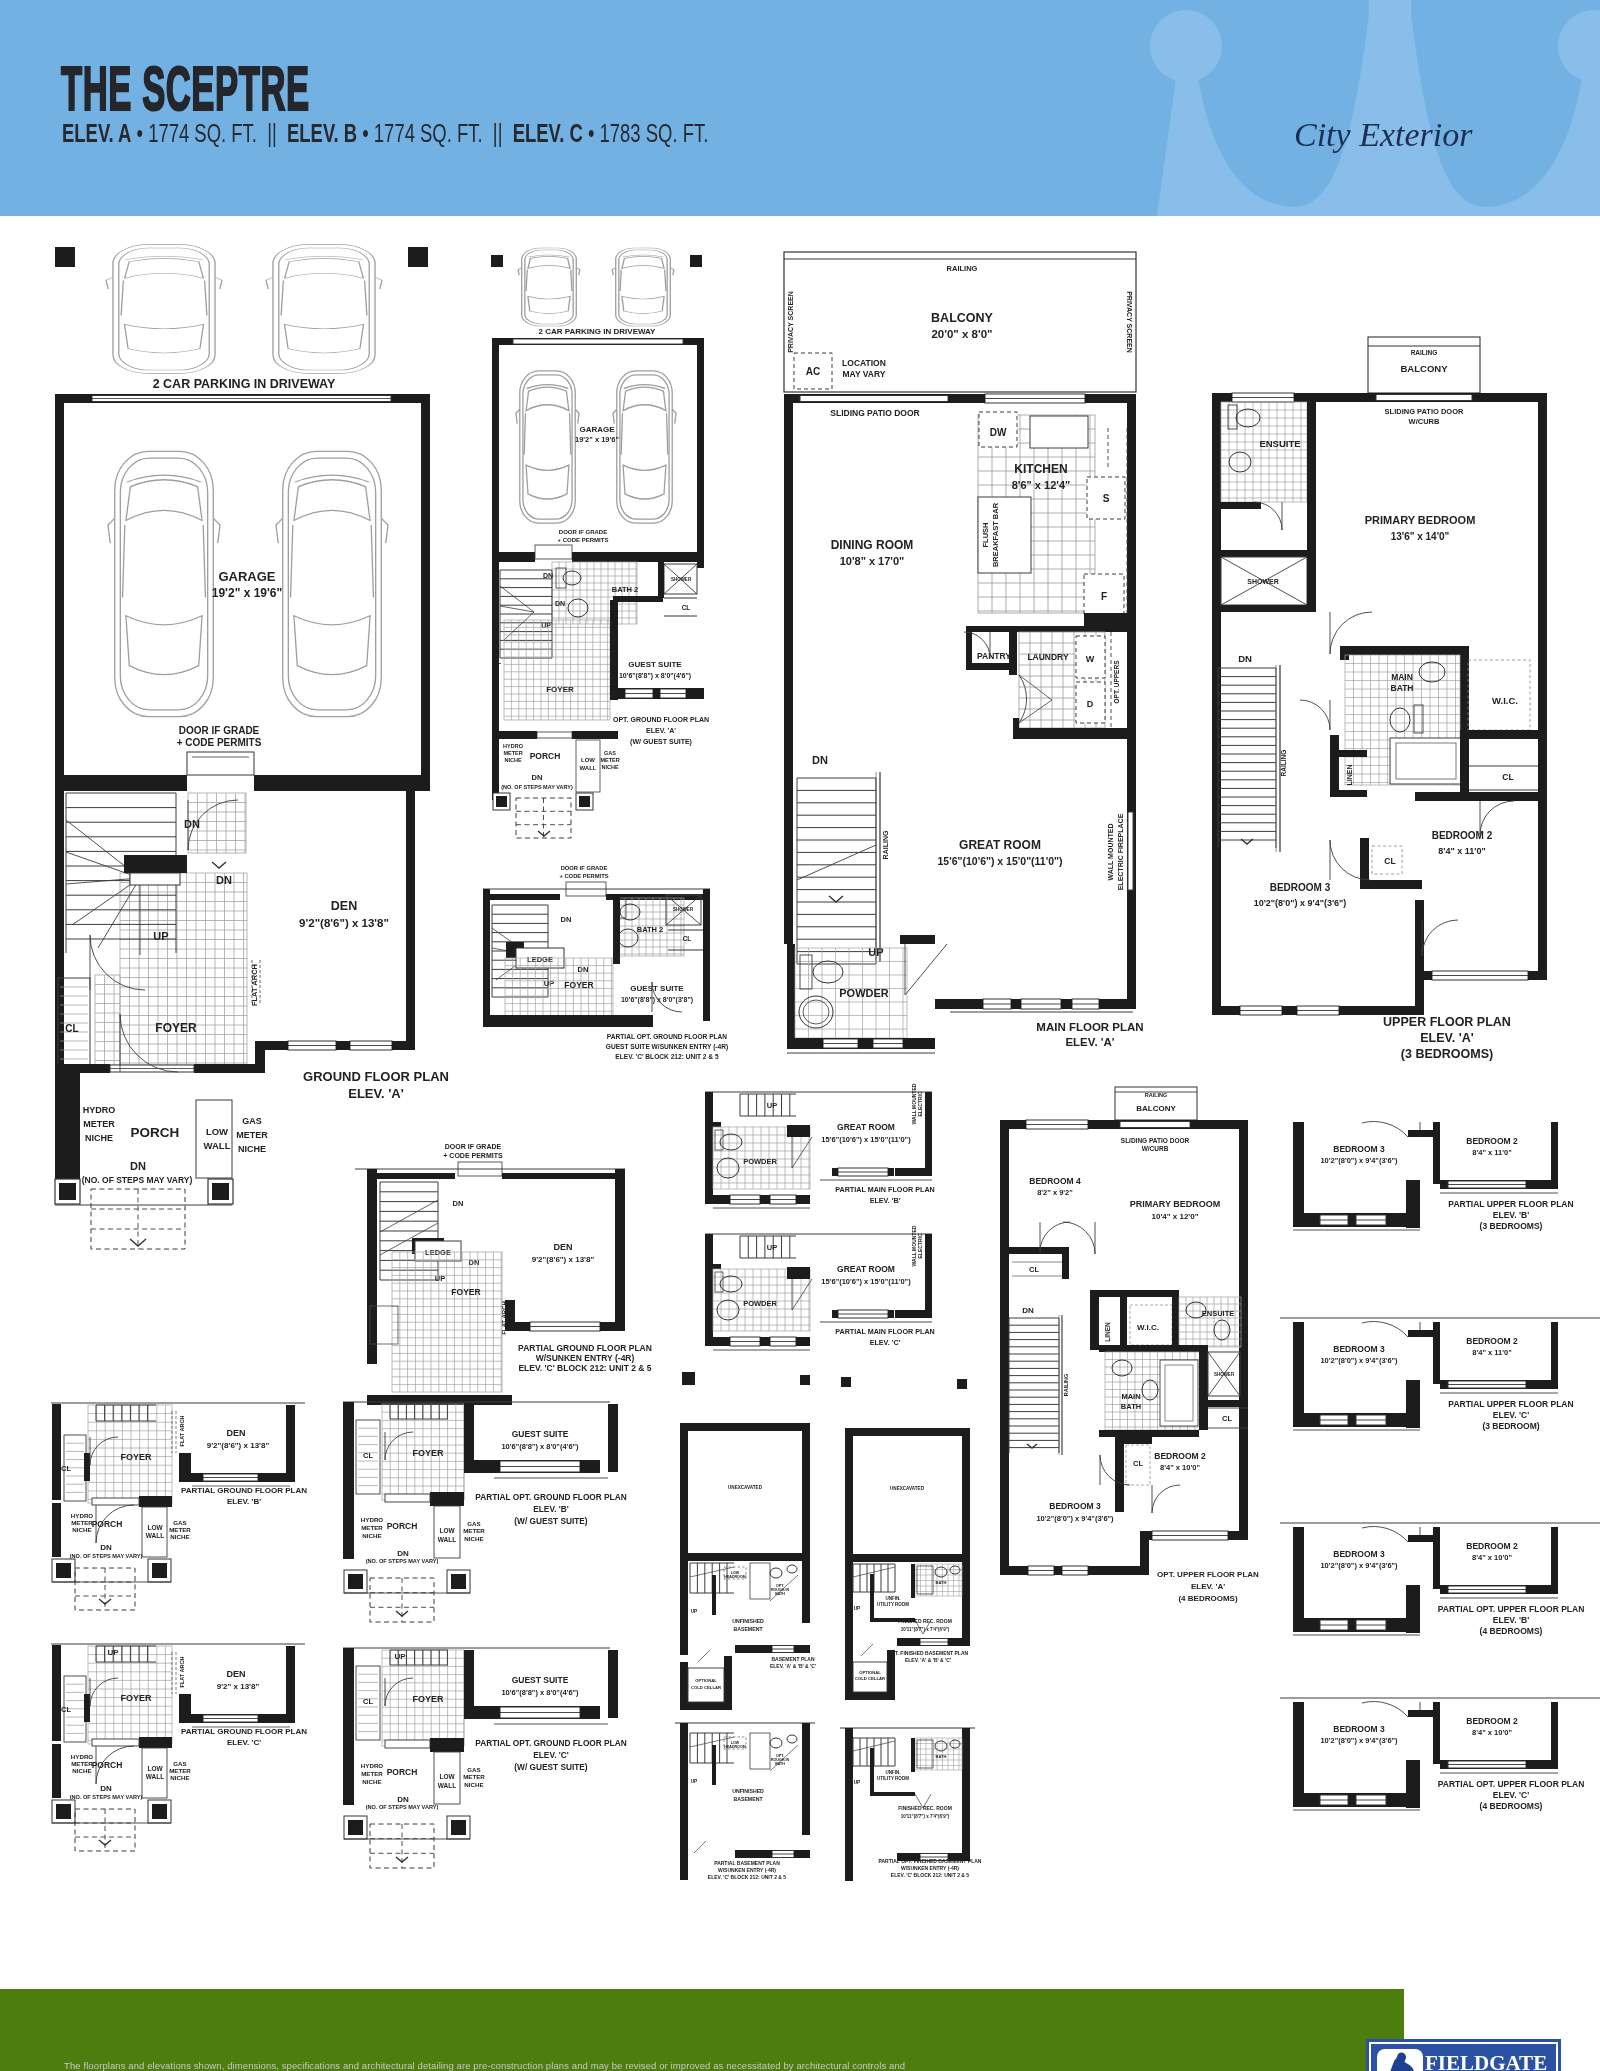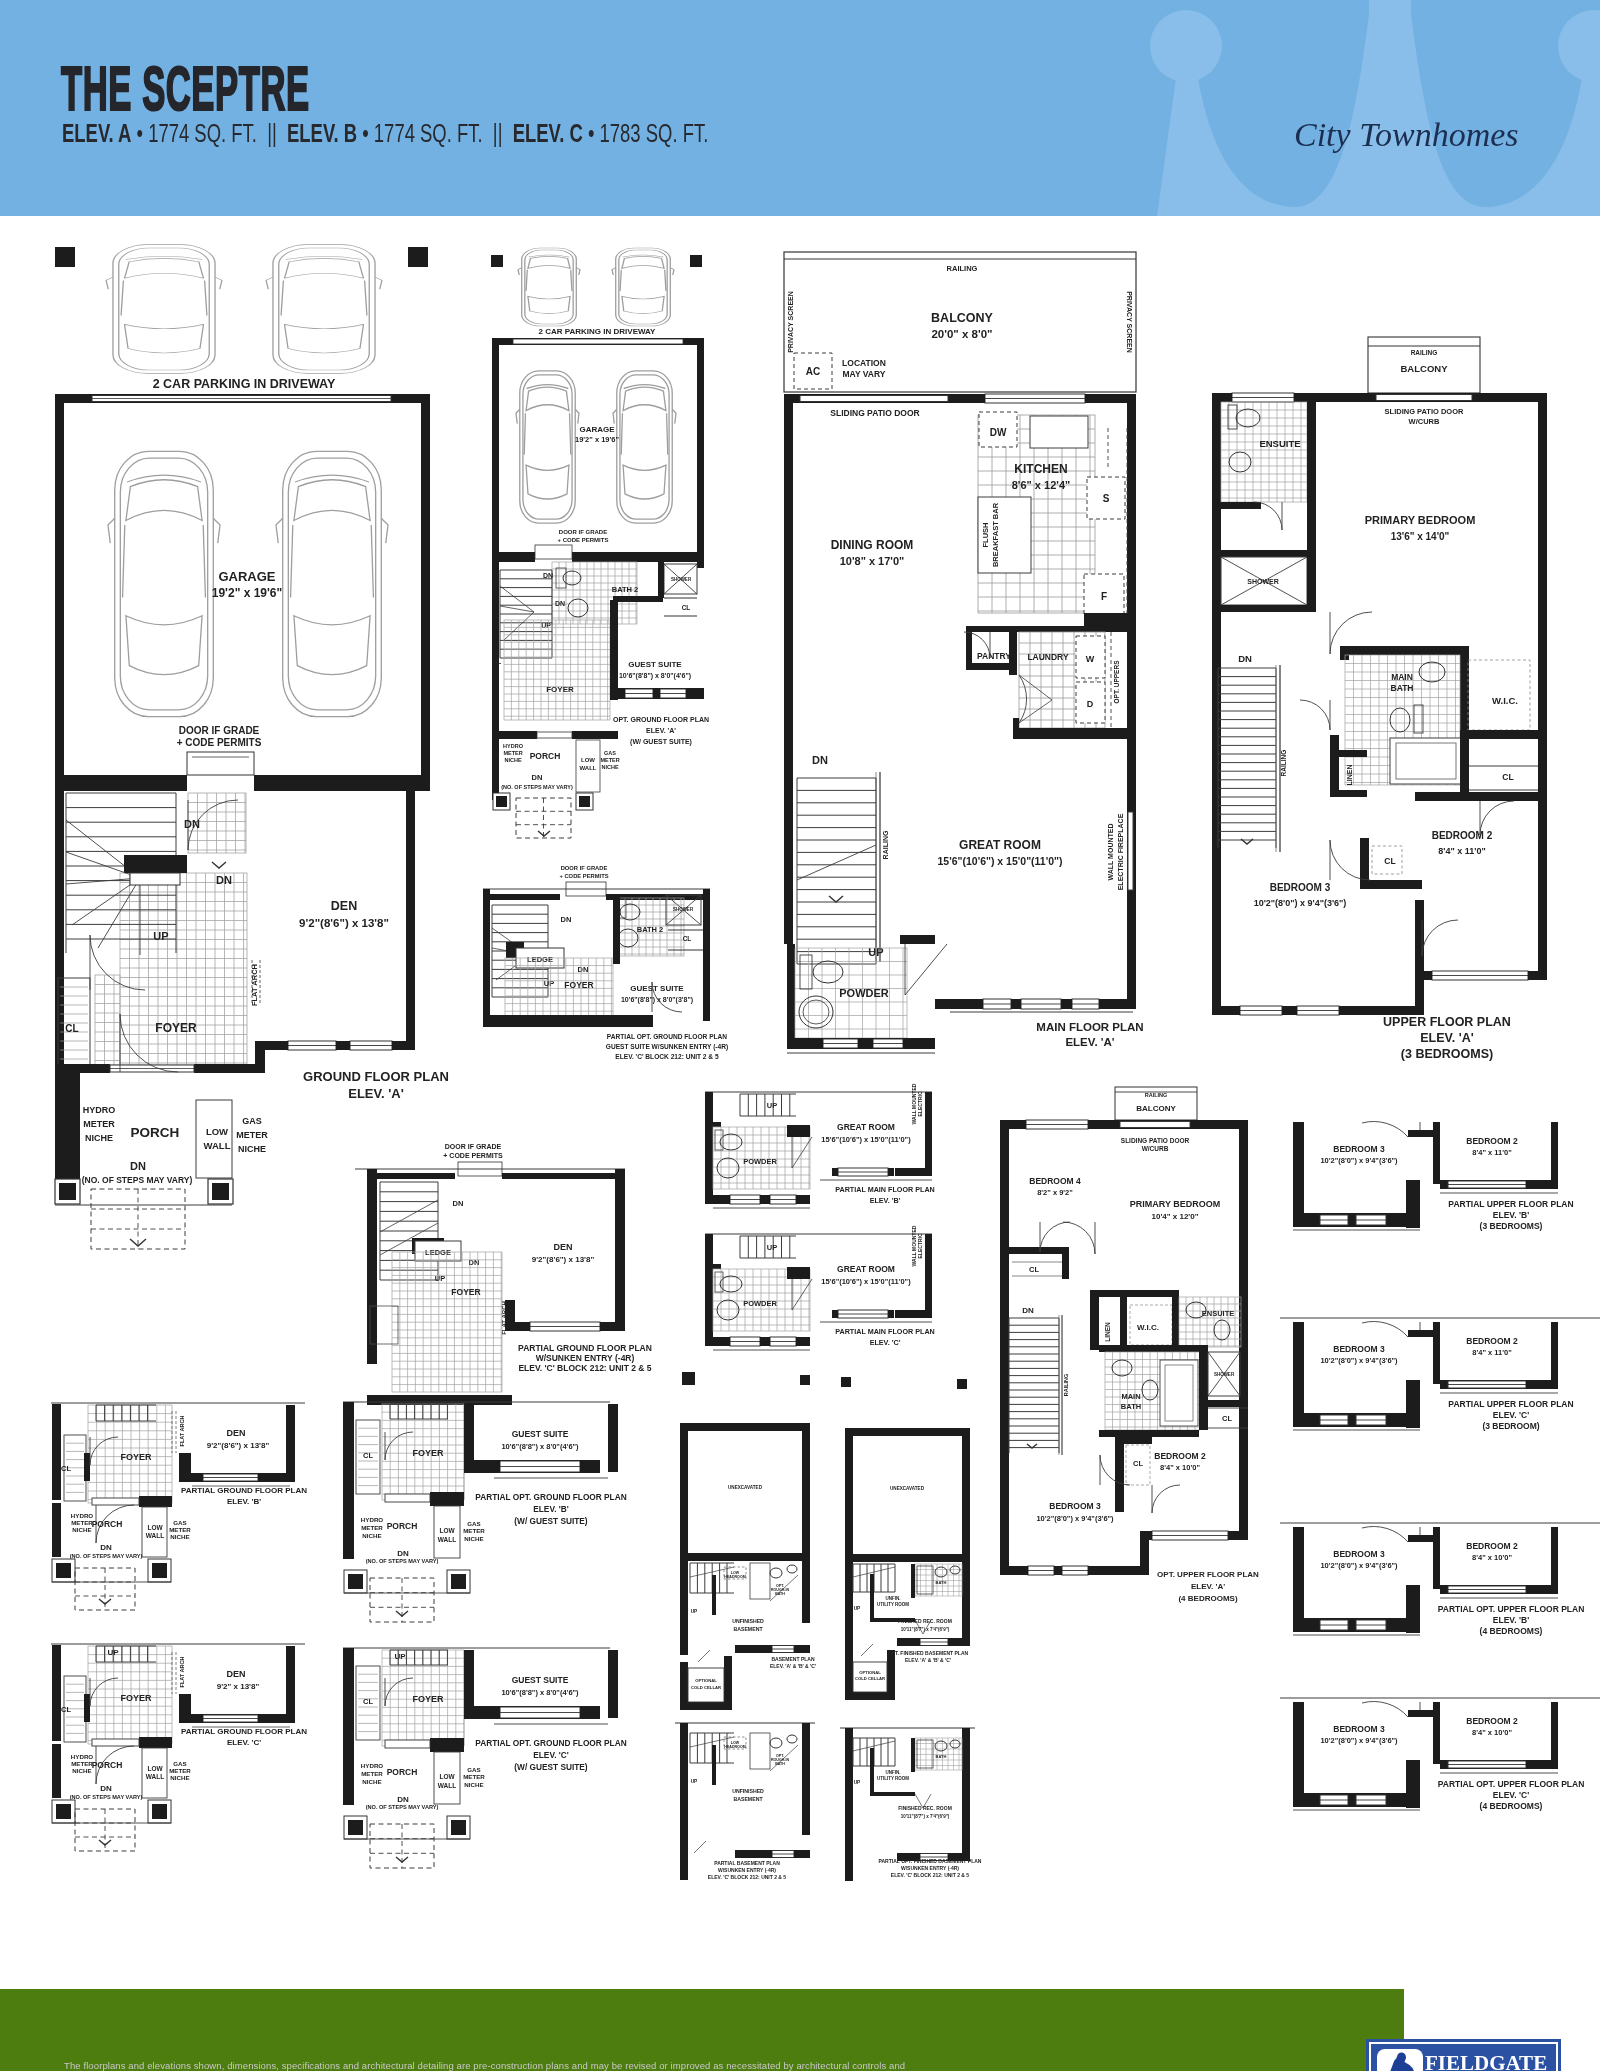--- a/index.html
+++ b/index.html
@@ -20,21 +20,21 @@
 <rect x="0" y="0" width="1600" height="216" fill="#73b1e2"></rect>
 <g fill="#88bee9">
 <path d="M1157,216 L1176,78 L1198,78 C1213,165 1248,205 1293,207 C1332,208 1352,150 1369,14 L1369,0 L1411,0 L1411,14 C1428,150 1448,208 1487,207 C1532,205 1567,165 1582,78 L1600,78 L1600,216 Z"></path>
 <circle cx="1186" cy="46" r="36"></circle>
 <circle cx="1594" cy="46" r="36"></circle>
 </g>
     </svg>
   </div>
 <div class="title">THE SCEPTRE</div>
 <div class="sub"><b>ELEV. A</b> • 1774 SQ. FT. &nbsp;|| &nbsp;<b>ELEV. B</b> • 1774 SQ. FT. &nbsp;|| &nbsp;<b>ELEV. C</b> • 1783 SQ. FT.</div>
-<div class="city">City Townhomes</div>
+<div class="city">City Exterior</div>
 <svg width="1600" height="2071" viewBox="0 0 1600 2071" style="position:absolute;left:0;top:0">
 <rect x="55.0" y="247.0" width="20.0" height="20.0" fill="#1c1c1c"></rect>
 <rect x="408.0" y="247.0" width="20.0" height="20.0" fill="#1c1c1c"></rect>
 <g transform="translate(106.0,243.0) scale(1.1600,0.5500)" stroke="#9e9e9e" fill="none" stroke-width="1.12">
       <rect x="6" y="3" width="88" height="234" rx="30" ry="34"></rect>
       <rect x="11" y="9" width="78" height="222" rx="26" ry="30"></rect>
       <path d="M16,64 Q50,46 84,64 L80,34 Q50,22 20,34 Z"></path>
       <path d="M16,148 Q50,164 84,148 L81,192 Q50,208 19,192 Z"></path>
       <path d="M15,68 L13,132 M85,68 L87,132"></path>
       <path d="M17,30 Q50,18 83,30"></path>

